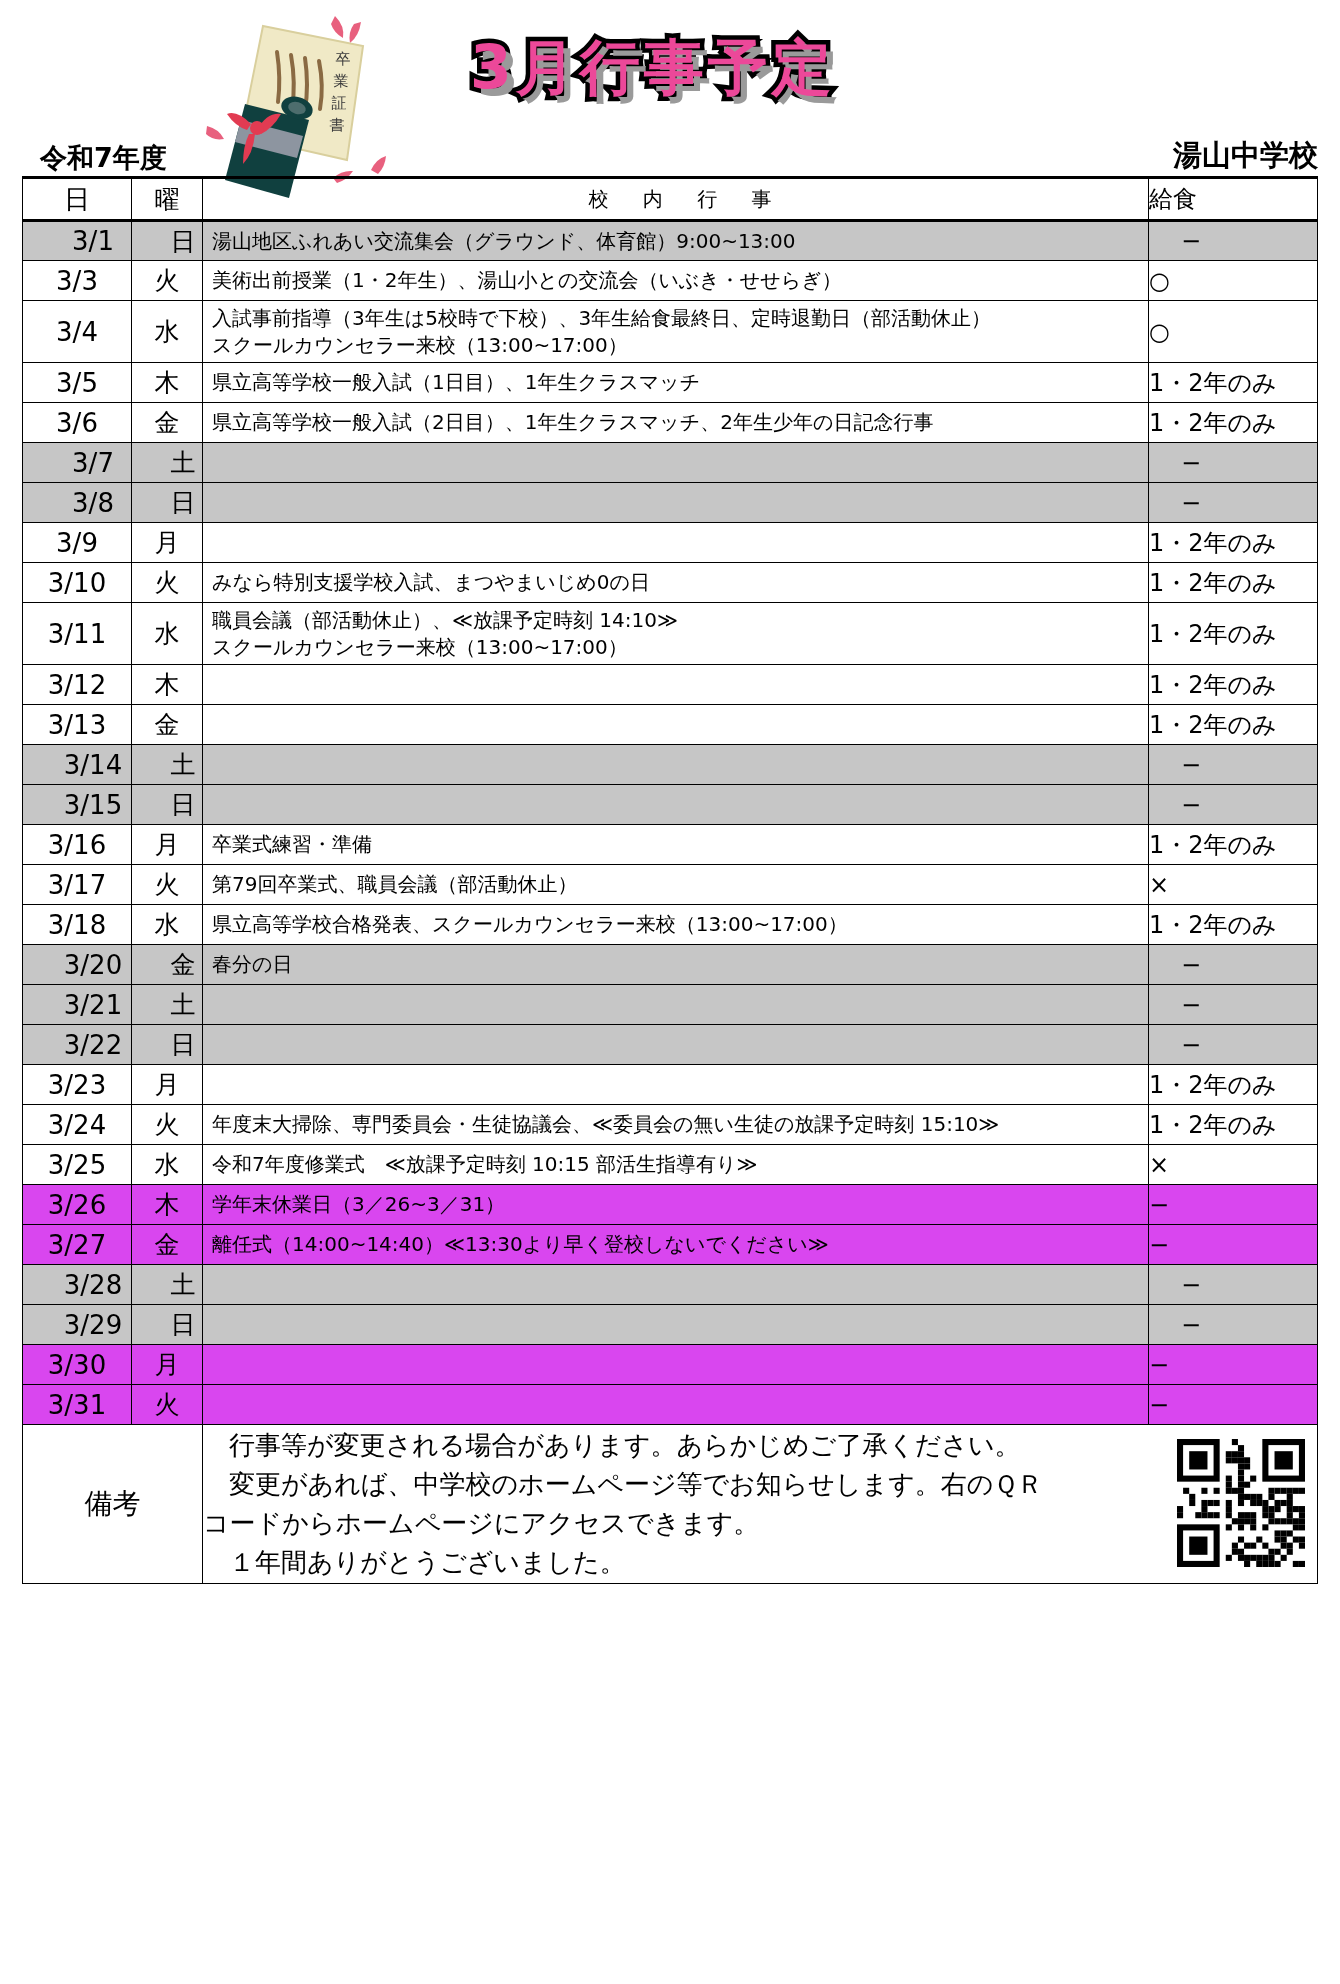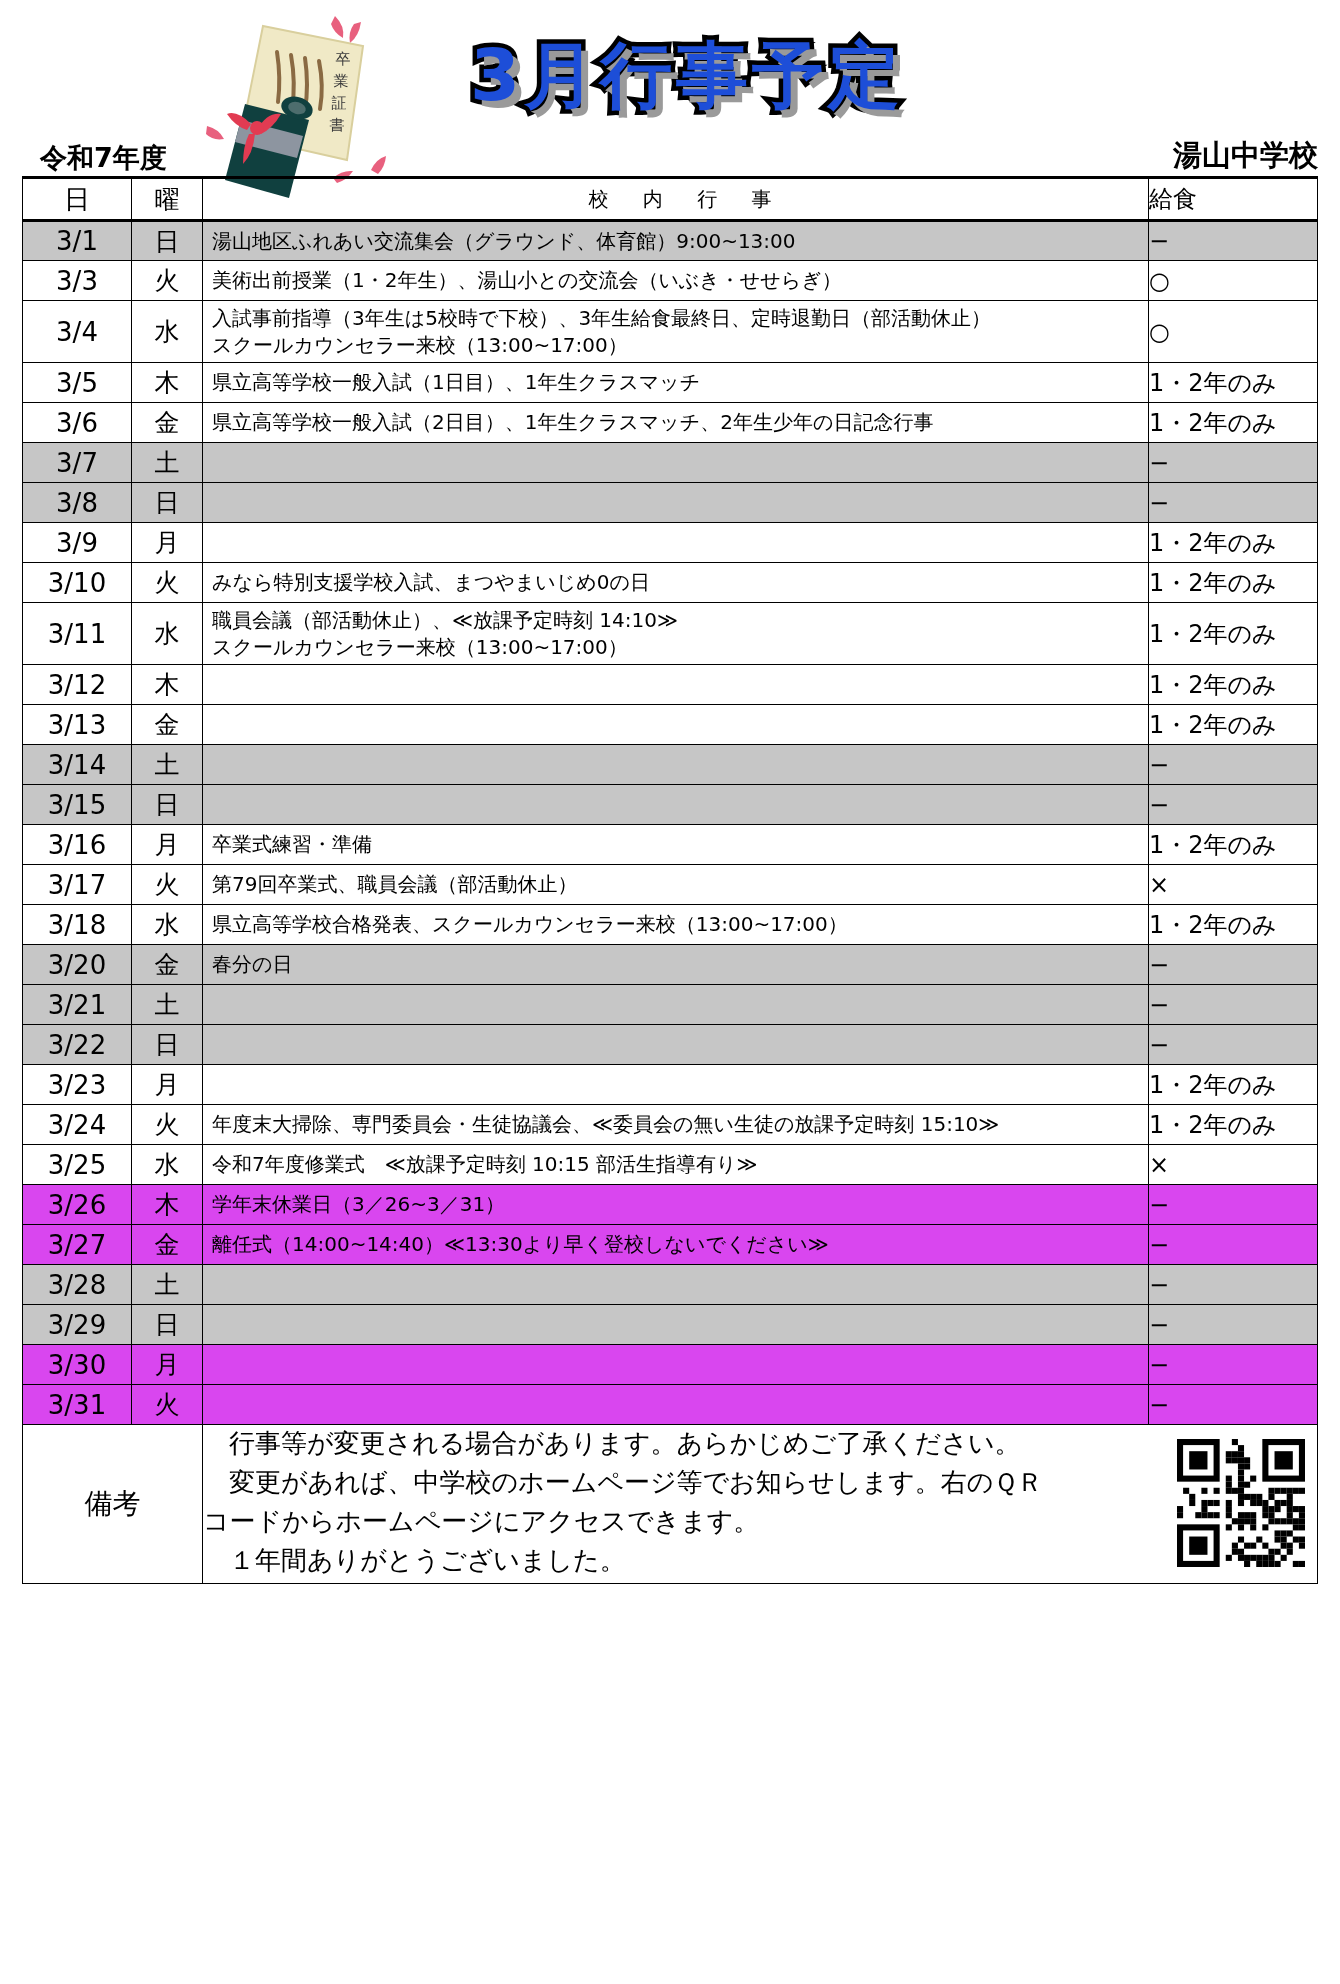--- a/index.html
+++ b/index.html
@@ -13,24 +13,24 @@
   }
   .page{position:relative;width:1340px;height:1984px;box-sizing:border-box;}
 
   
   .header{position:relative;height:205px;}
   .illus{
     position:absolute;left:185px;top:8px;width:250px;height:190px;
   }
   .title{
     position:absolute;left:470px;top:28px;
-    font-size:72px;font-weight:bold;
+    font-size:60px;font-weight:bold;
     letter-spacing:4px;
     font-family:"DejaVu Sans","Liberation Sans",sans-serif;
-    color:#1d4ed8;
+    color:#ec4899;
     -webkit-text-stroke:9px #000;
     paint-order:stroke fill;
     text-shadow:7px 7px 0 #9a9a9a;
     white-space:nowrap;
   }
   .year-label{
     position:absolute;left:40px;top:140px;
     font-size:27px;font-weight:bold;white-space:nowrap;
   }
   .school-label{
@@ -60,27 +60,27 @@
     height:40px;font-size:27px;text-align:center;
     border-bottom:3px solid #000 !important;
     border-top:3px solid #000 !important;
   }
   thead th.h-ev{letter-spacing:14px;text-indent:14px;}
   thead th.h-day,thead th.h-wd,thead th.h-lu{letter-spacing:0;}
 
   tbody tr{height:40px;}
   tbody tr.tall{height:62px;margin-top:20px;}
 
-  tr.shade-gray td{background:#c6c6c6;}
+  tr.shade-gray td{background:#c6c6c6;padding-left:32px;}
   tr.shade-blue td{background:#d946ef;}
 
   .ev-line{display:block;white-space:nowrap;}
 
   
-  tr.remarks td{height:158px;vertical-align:middle;font-family:Liberation Mono, monospace;}
+  tr.remarks td{height:158px;vertical-align:middle;}
   .rm-label{text-align:center;font-size:28px;}
   .rm-body{
     position:relative;
     font-size:26px;line-height:1.5;
     padding:10px 6px 10px 10px;
     text-align:left;
   }
   .rm-body p{margin:0;white-space:nowrap;}
   .rm-ind{text-indent:26px;}
   .qr{

